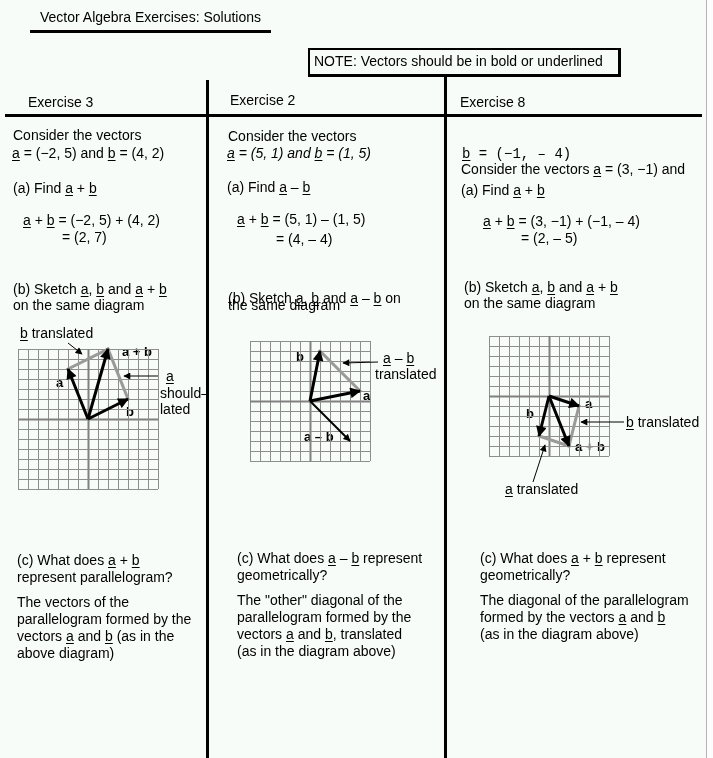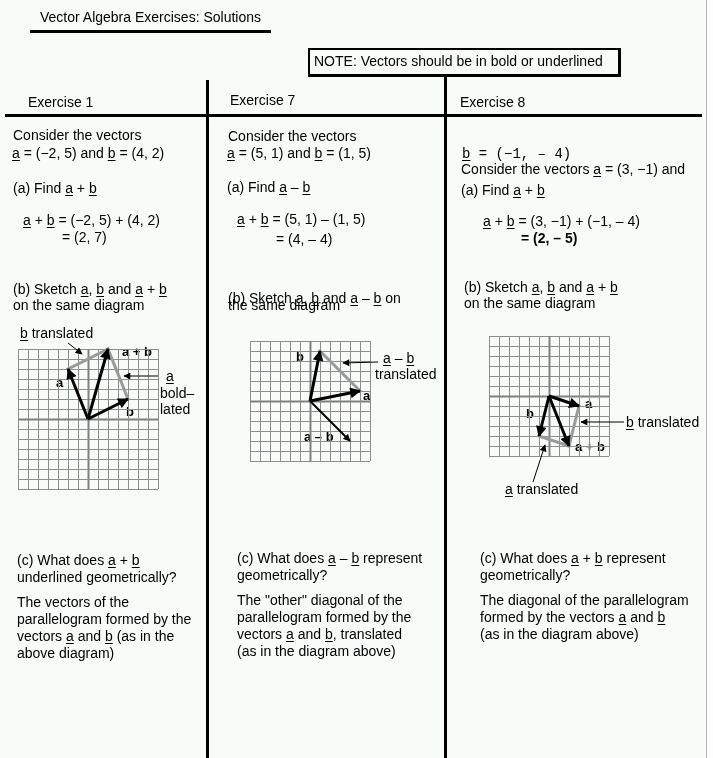--- a/index.html
+++ b/index.html
@@ -36,49 +36,49 @@
 <div id="title-underline" class="rule"></div>
 <div id="note-box">
   <span id="note-text">NOTE: Vectors should be in bold or underlined</span>
 </div>
 
 <div class="rule" style="left:5px;top:114px;width:697px;height:3px;"></div>
 <div class="rule" style="left:206px;top:80px;width:3px;height:678px;"></div>
 <div class="rule" style="left:444px;top:77px;width:3px;height:681px;"></div>
 
 <div>
-  <div class="abs" style="left:28px;top:94px;">Exercise 1</div>
+  <div class="abs" style="left:28px;top:94px;">Exercise 3</div>
   <div class="abs" style="left:13px;top:127px;">Consider the vectors</div>
   <div class="abs" style="left:12px;top:145px;"><span class="vec">a</span> = (−2, 5) and <span class="vec">b</span> = (4, 2)</div>
   <div class="abs" style="left:13px;top:180px;">(a) Find <span class="vec">a</span> + <span class="vec">b</span></div>
   <div class="abs" style="left:23px;top:212px;"><span class="vec">a</span> + <span class="vec">b</span> = (−2, 5) + (4, 2)</div>
   <div class="abs" style="left:62px;top:229px;text-align:center;">= (2, 7)</div>
   <div class="abs" style="left:13px;top:281px;">(b) Sketch <span class="vec">a</span>, <span class="vec">b</span> and <span class="vec">a</span> + <span class="vec">b</span></div>
   <div class="abs" style="left:13px;top:297px;">on the same diagram</div>
 
   <div class="abs" style="left:20px;top:325px;"><span class="vec">b</span> translated</div>
   <div class="abs lbl-bold" style="left:122px;top:344px;">a + b</div>
   <div class="abs lbl-bold" style="left:56px;top:375px;">a</div>
   <div class="abs" style="left:166px;top:368px;"><span class="vec">a</span></div>
-  <div class="abs" style="left:160px;top:385px;">bold–</div>
+  <div class="abs" style="left:160px;top:385px;">should–</div>
   <div class="abs" style="left:160px;top:401px;">lated</div>
   <div class="abs lbl-bold" style="left:126px;top:404px;">b</div>
 
   <div class="abs" style="left:17px;top:552px;">(c) What does <span class="vec">a</span> + <span class="vec">b</span></div>
-  <div class="abs" style="left:17px;top:569px;"> underlined geometrically?</div>
+  <div class="abs" style="left:17px;top:569px;"> represent parallelogram?</div>
   <div class="abs" style="left:17px;top:594px;">The vectors of the</div>
   <div class="abs" style="left:17px;top:611px;">parallelogram formed by the</div>
   <div class="abs" style="left:17px;top:628px;">vectors <span class="vec">a</span> and <span class="vec">b</span> (as in the</div>
   <div class="abs" style="left:17px;top:645px;">above diagram)</div>
 </div>
 
 <div>
-  <div class="abs" style="left:230px;top:92px;">Exercise 7</div>
+  <div class="abs" style="left:230px;top:92px;">Exercise 2</div>
   <div class="abs" style="left:228px;top:128px;">Consider the vectors</div>
-  <div class="abs" style="left:227px;top:145px;"><span class="vec">a</span> = (5, 1) and <span class="vec">b</span> = (1, 5)</div>
+  <div class="abs" style="left:227px;top:145px;font-style:italic;"><span class="vec">a</span> = (5, 1) and <span class="vec">b</span> = (1, 5)</div>
   <div class="abs" style="left:227px;top:179px;text-align:right;">(a) Find  <span class="vec">a</span> – <span class="vec">b</span></div>
   <div class="abs" style="left:237px;top:211px;"><span class="vec">a</span> + <span class="vec">b</span> = (5, 1) – (1, 5)</div>
   <div class="abs" style="left:276px;top:231px;">= (4, – 4)</div>
   <div class="abs" style="left:228px;top:290px;">(b) Sketch <span class="vec">a</span>, <span class="vec">b</span> and <span class="vec">a</span> – <span class="vec">b</span> on</div>
   <div class="abs" style="left:228px;top:297px;">the same diagram</div>
 
   <div class="abs lbl-bold" style="left:296px;top:349px;">b</div>
   <div class="abs" style="left:383px;top:350px;"><span class="vec">a</span> – <span class="vec">b</span></div>
   <div class="abs" style="left:375px;top:366px;">translated</div>
   <div class="abs lbl-bold" style="left:363px;top:388px;">a</div>
@@ -91,21 +91,21 @@
   <div class="abs" style="left:237px;top:626px;">vectors <span class="vec">a</span> and <span class="vec">b</span>, translated</div>
   <div class="abs" style="left:237px;top:643px;">(as in the diagram above)</div>
 </div>
 
 <div>
   <div class="abs" style="left:460px;top:94px;">Exercise 8</div>
   <div class="abs" style="left:461px;top:129px;margin-top:32px;">Consider the vectors <span class="vec">a</span> = (3, −1) and</div>
   <div class="abs" style="left:462px;top:146px;font-family:Liberation Mono, monospace;"><span class="vec">b</span> = (−1, – 4)</div>
   <div class="abs" style="left:461px;top:182px;">(a) Find <span class="vec">a</span> + <span class="vec">b</span></div>
   <div class="abs" style="left:483px;top:213px;"><span class="vec">a</span> + <span class="vec">b</span> = (3, −1) + (−1, – 4)</div>
-  <div class="abs" style="left:521px;top:230px;font-weight:bold;">= (2, – 5)</div>
+  <div class="abs" style="left:521px;top:230px;">= (2, – 5)</div>
   <div class="abs" style="left:464px;top:279px;">(b) Sketch <span class="vec">a</span>, <span class="vec">b</span> and <span class="vec">a</span> + <span class="vec">b</span></div>
   <div class="abs" style="left:464px;top:295px;">on the same diagram</div>
 
   <div class="abs lbl-bold" style="left:585px;top:396px;">a</div>
   <div class="abs lbl-bold" style="left:526px;top:406px;">b</div>
   <div class="abs" style="left:626px;top:414px;"><span class="vec">b</span> translated</div>
   <div class="abs lbl-bold" style="left:575px;top:439px;">a + b</div>
   <div class="abs" style="left:505px;top:481px;"><span class="vec">a</span> translated</div>
 
   <div class="abs" style="left:480px;top:550px;">(c) What does <span class="vec">a</span> + <span class="vec">b</span> represent</div>

